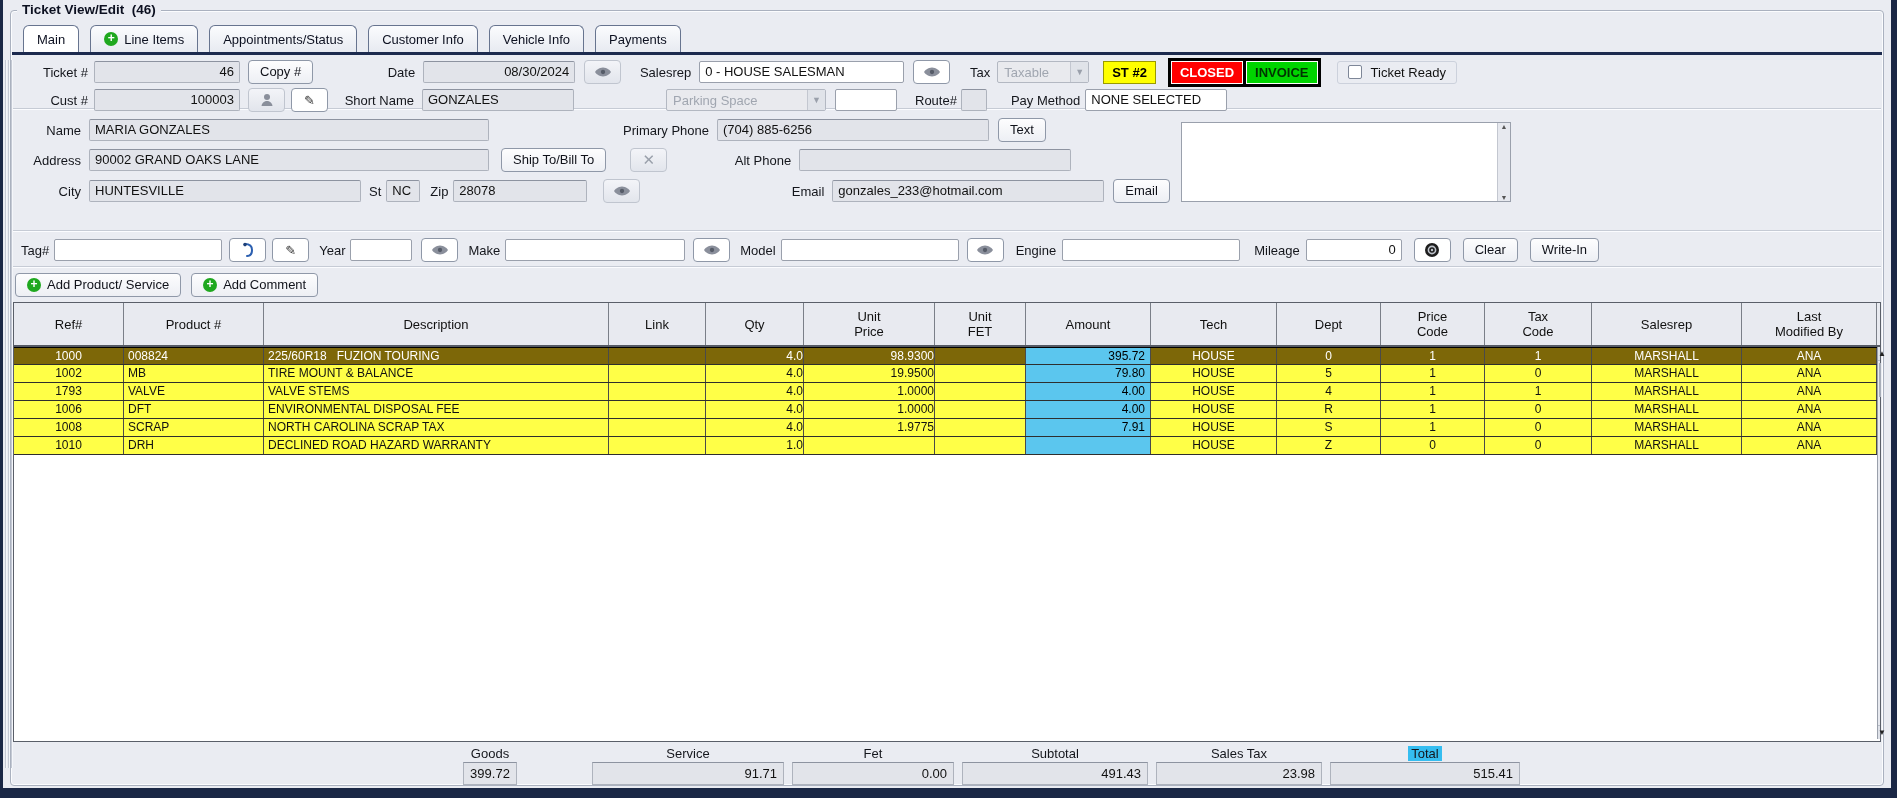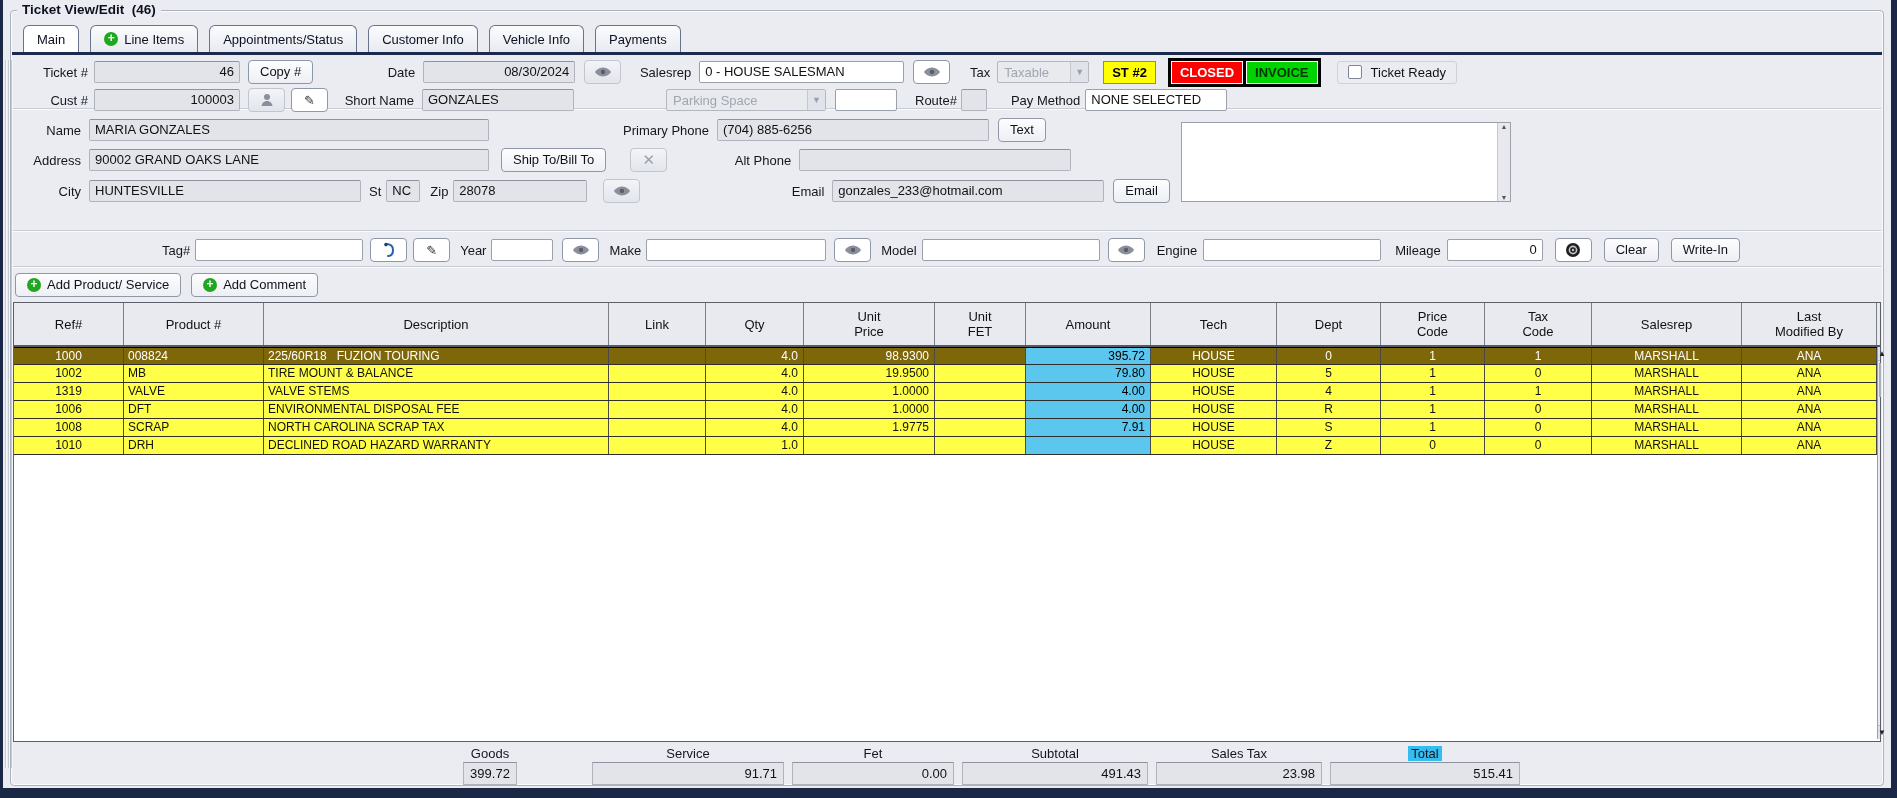--- a/index.html
+++ b/index.html
@@ -52,42 +52,42 @@
   .badge.invoice { background:var(--invoice-bg,#00d400); color:#003300; border:1px solid #fff; }
   .checkbox { width:14px; height:14px; background:#fff; border:1px solid #7e8798; border-radius:2px; }
   .check-wrap { display:inline-flex; align-items:center; gap:9px; padding:3px 10px; border:1px solid #ccd1dc; border-radius:3px; }
 
   
   .header-panel { position:absolute; left:10px; right:10px; top:57px; height:52px;
     border-bottom:1px solid #c6cbd5; box-shadow:0 1px 0 #fbfcff; }
   .customer-panel { position:absolute; left:10px; right:10px; top:112px; height:119px;
     border-bottom:1px solid #c6cbd5; box-shadow:0 1px 0 #fbfcff; }
   .vehicle-panel { position:absolute; left:10px; right:10px; top:234px; height:33px;
-    border-bottom:1px solid #c6cbd5; box-shadow:0 1px 0 #fbfcff; display:flex; align-items:center;justify-content:center; }
+    border-bottom:1px solid #c6cbd5; box-shadow:0 1px 0 #fbfcff; display:flex; align-items:center; }
   .actions-row { position:absolute; left:12px; top:273px; display:flex; gap:10px; }
 
   .note-box { width:330px; height:80px; background:#fff; border:1px solid #9aa0ac; position:relative; }
   .mini-scroll { position:absolute; right:0; top:0; bottom:0; width:13px; background:#e7e9ef; border-left:1px solid #c3c7d0;
     display:flex; flex-direction:column; justify-content:space-between; align-items:center; font-size:7px; color:#555; }
 
   
   .table-wrap { position:absolute; left:10px; right:10px; top:302px; height:440px;
     border:1px solid #5a5f69; background:#fff; }
   .thead { display:flex; height:44px; background:#e8eaf0; border-bottom:2px solid #555a64; }
   .hcell { display:flex; align-items:center; justify-content:center; text-align:center; font-size:13px;
     color:#111; border-right:1px solid #7a7f88; white-space:pre-line; line-height:15px; }
   .tbody { position:relative; display:flex; height:392px; }
   .rows-area { width:1863px; }
   .trow { display:flex; height:18px; background:var(--item-row-bg,#ffff47); border-bottom:1px solid #2e2e2e; }
   .trow.selected { background:var(--selected-row-bg,#7d6708); color:#fff; border-top:1px solid #000; }
   .tcell { height:100%; line-height:17px; font-size:12px; border-right:1px solid #4a4a4a; overflow:hidden; white-space:pre; }
   .tcell.ref, .tcell.tech, .tcell.dept, .tcell.price_code, .tcell.tax_code, .tcell.salesrep,
   .tcell.last_modified_by, .tcell.link { text-align:center; }
   .tcell.product, .tcell.description { padding-left:4px; text-align:left; }
-  .tcell.qty, .tcell.unit_price, .tcell.unit_fet { text-align:right; padding-right:5px; }
+  .tcell.qty, .tcell.unit_price, .tcell.unit_fet { text-align:right; }
   .tcell.amount { text-align:right; padding-right:5px; background:var(--amount-col-bg,#5bc6ee); color:#000; }
   .vscroll { width:14px; background:#e7e9ef; border-left:1px solid #9aa0ab; position:relative; }
   .vscroll .up, .vscroll .down { position:absolute; left:0; right:0; height:14px; text-align:center;
     font-size:8px; line-height:14px; color:#222; background:#dfe2e9; }
   .vscroll .up { top:0; border-bottom:1px solid #b9bec8; }
   .vscroll .down { bottom:0; border-top:1px solid #b9bec8; }
   .vscroll .thumb { position:absolute; left:1px; right:1px; top:16px; height:34px; background:#c7ccd6; border:1px solid #a8aeb9; }
 
   
   .totals-bar { position:absolute; left:10px; right:10px; top:746px; height:40px; display:flex; gap:8px; padding-left:383px; }
@@ -366,21 +366,21 @@
             <div class="tcell unit_fet" style="width: 91px;"></div>
             <div class="tcell amount" style="width: 125px;">79.80</div>
             <div class="tcell tech" style="width: 126px;">HOUSE</div>
             <div class="tcell dept" style="width: 104px;">5</div>
             <div class="tcell price_code" style="width: 104px;">1</div>
             <div class="tcell tax_code" style="width: 107px;">0</div>
             <div class="tcell salesrep" style="width: 150px;">MARSHALL</div>
             <div class="tcell last_modified_by" style="width: 135px;">ANA</div>
           </div>
           <div class="trow">
-            <div class="tcell ref" style="width: 110px;">1319</div>
+            <div class="tcell ref" style="width: 110px;">1793</div>
             <div class="tcell product" style="width: 140px;">VALVE</div>
             <div class="tcell description" style="width: 345px;">VALVE STEMS</div>
             <div class="tcell link" style="width: 97px;"></div>
             <div class="tcell qty" style="width: 98px;">4.0</div>
             <div class="tcell unit_price" style="width: 131px;">1.0000</div>
             <div class="tcell unit_fet" style="width: 91px;"></div>
             <div class="tcell amount" style="width: 125px;">4.00</div>
             <div class="tcell tech" style="width: 126px;">HOUSE</div>
             <div class="tcell dept" style="width: 104px;">4</div>
             <div class="tcell price_code" style="width: 104px;">1</div>

